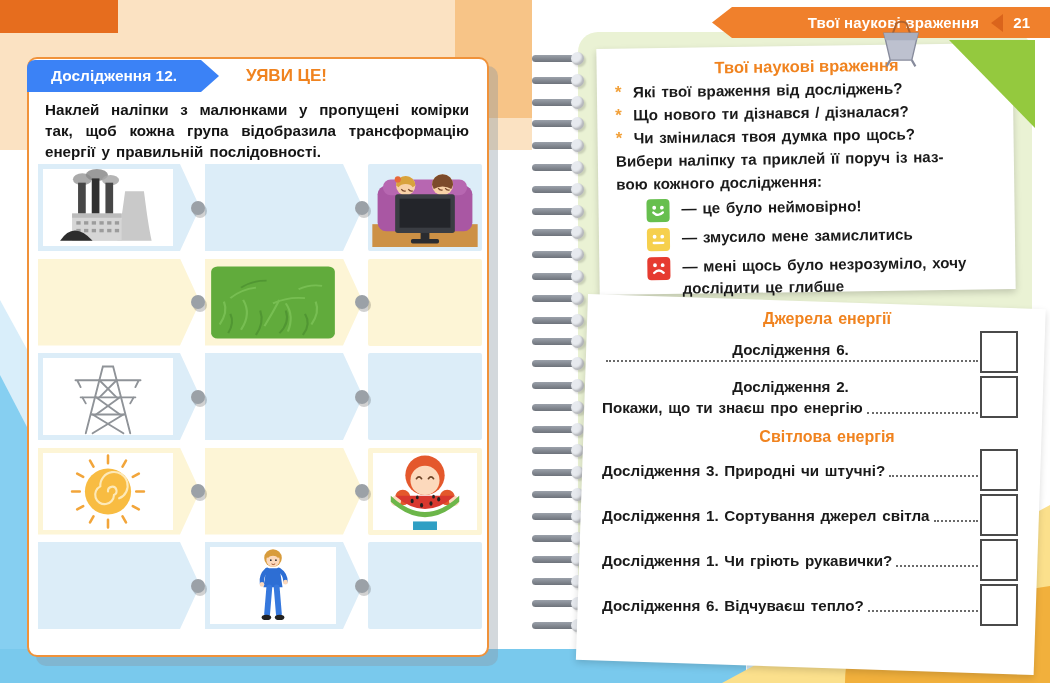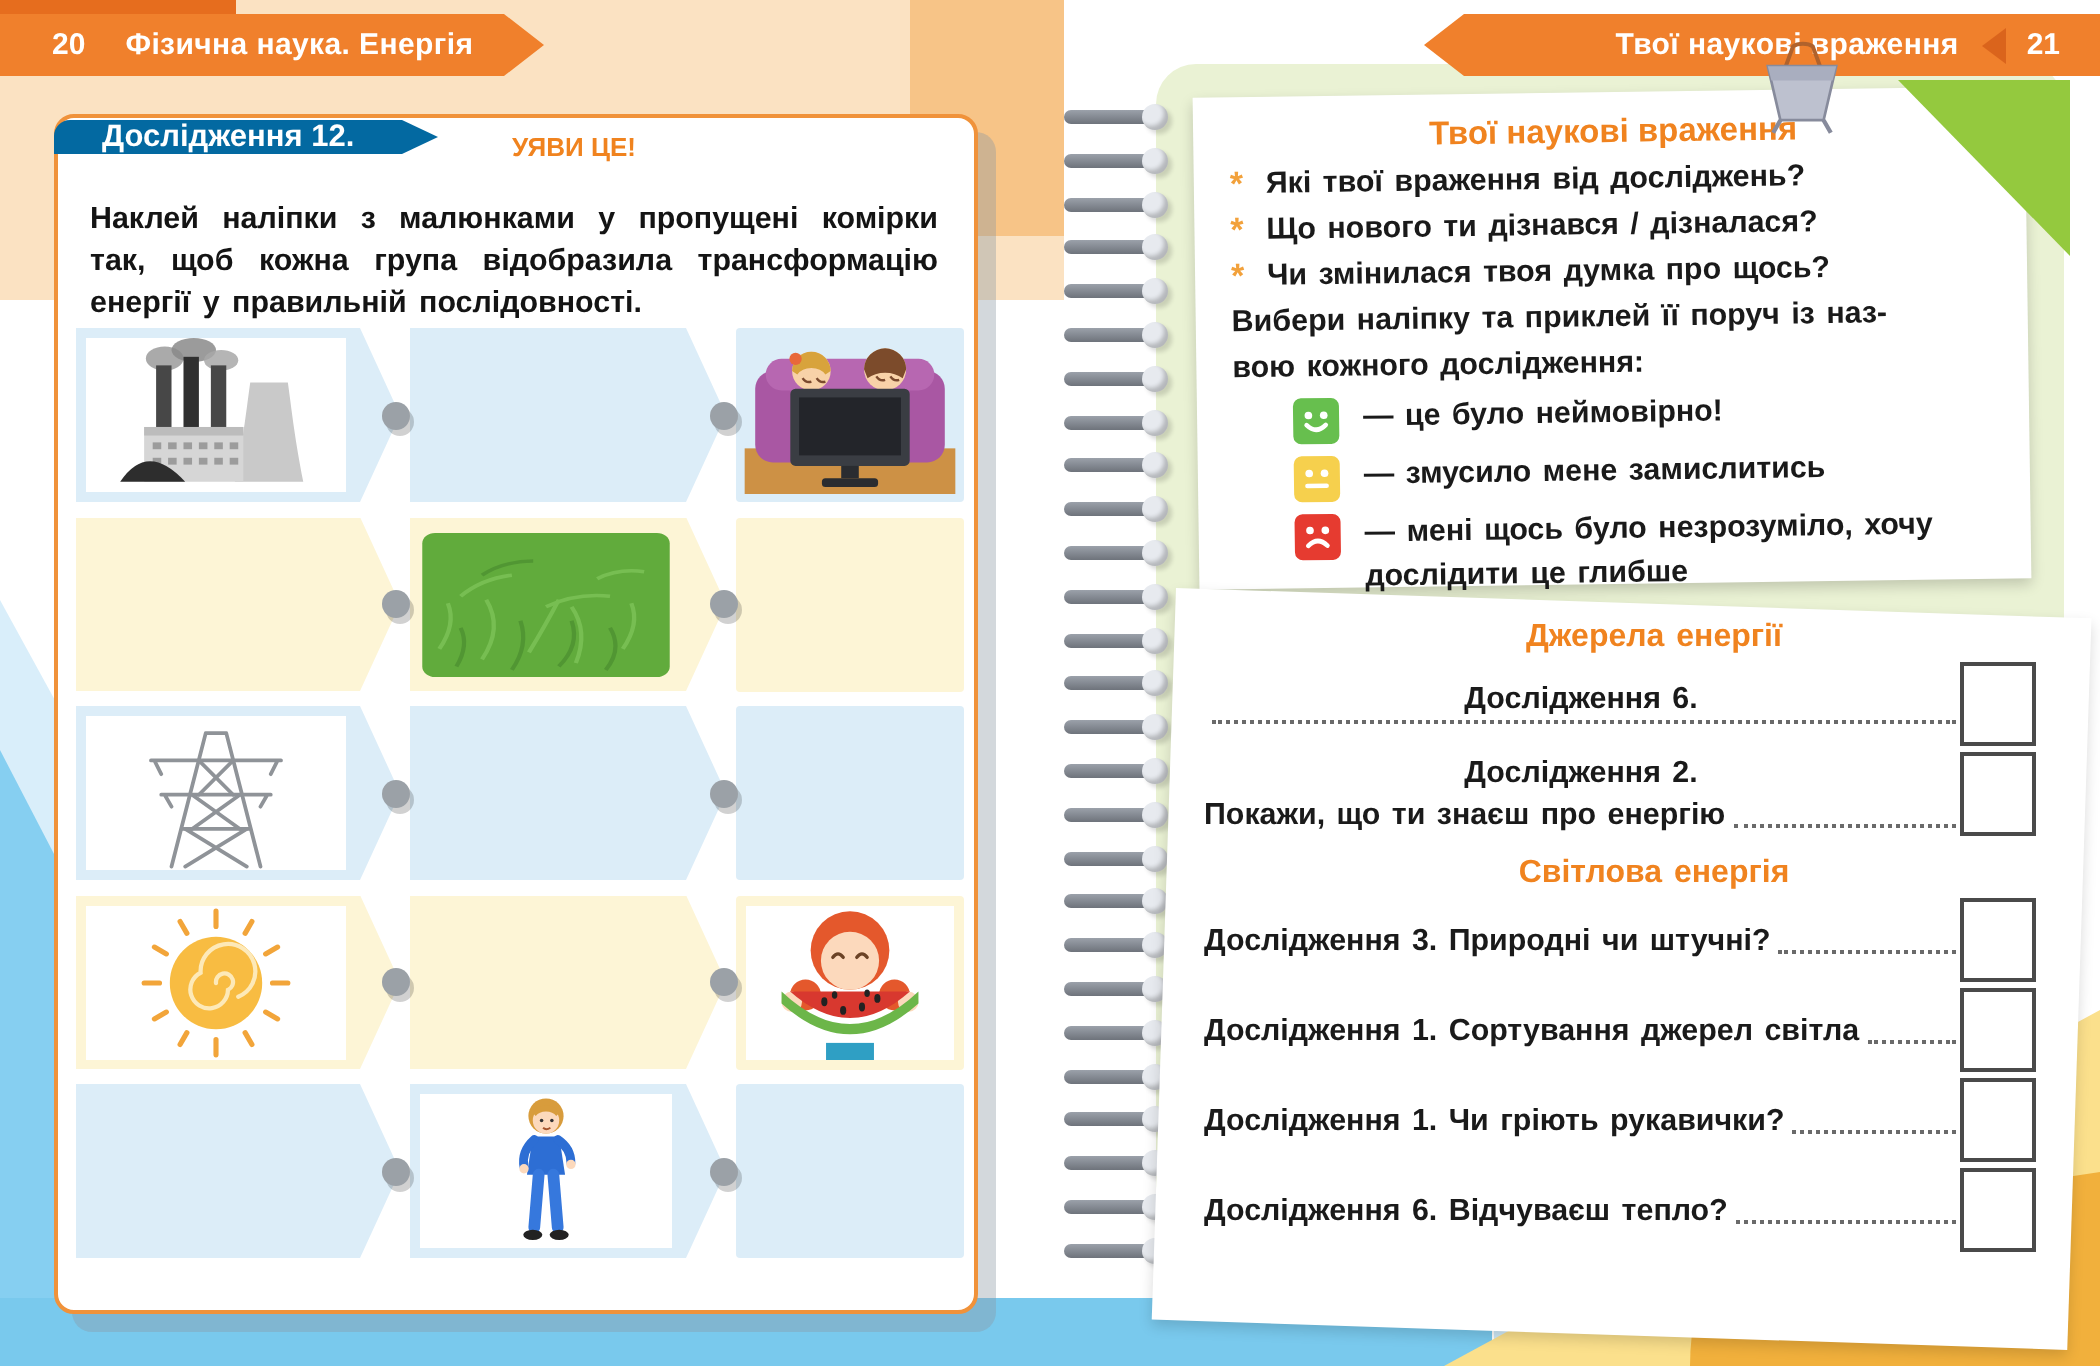--- a/index.html
+++ b/index.html
@@ -22,25 +22,25 @@
   .hdr-right{position:absolute;right:0;top:7px;height:31px;width:338px;background:#f0802c;
     clip-path:polygon(0 50%,20px 0,100% 0,100% 100%,20px 100%);
     display:flex;align-items:center;justify-content:flex-end;color:#fff;font-weight:bold;font-size:15px;z-index:6;}
   .hdr-right .ttl{letter-spacing:.2px;}
   .hdr-right .notch{width:12px;height:18px;margin:0 10px 0 12px;}
   .hdr-right .pg{margin-right:20px;}
 
   
   .card-left{position:absolute;left:27px;top:57px;width:462px;height:600px;background:#fff;
     border:2.5px solid #f0923a;border-radius:10px;box-shadow:9px 9px 0 rgba(140,152,162,.38);z-index:2;}
-  .lesson-banner{position:absolute;left:27px;top:60px;height:17px;width:192px;background:#0369a1;
+  .lesson-banner{position:absolute;left:27px;top:60px;height:32px;width:192px;background:#3b82f6;
     clip-path:polygon(0 0,calc(100% - 18px) 0,100% 50%,calc(100% - 18px) 100%,0 100%);
     border-top-left-radius:8px;display:flex;align-items:center;padding-left:24px;color:#fff;
     font-weight:bold;font-size:15.5px;z-index:3;}
-  .lesson-title{position:absolute;left:256px;top:66px;color:#f0831f;font-weight:bold;font-size:13px;z-index:3;}
+  .lesson-title{position:absolute;left:246px;top:66px;color:#f0831f;font-weight:bold;font-size:17px;z-index:3;}
   .instruction{position:absolute;left:45px;top:99px;width:424px;font-size:15.2px;font-weight:bold;
     color:#141414;line-height:21px;text-align:justify;word-spacing:2px;z-index:3;}
 
   
   .grid{position:absolute;left:38px;top:164px;width:446px;height:466px;z-index:3;}
   .grid-row{position:absolute;left:0;width:100%;height:87px;}
   .cell{position:absolute;top:0;height:100%;}
   .cell-0{left:0;width:162px;clip-path:polygon(0 0,calc(100% - 20px) 0,100% 50%,calc(100% - 20px) 100%,0 100%);}
   .cell-1{left:167px;width:158px;clip-path:polygon(0 0,calc(100% - 20px) 0,100% 50%,calc(100% - 20px) 100%,0 100%);}
   .cell-2{left:330px;width:114px;border-radius:2px;}
@@ -101,24 +101,20 @@
   <svg class="bg-svg" viewBox="0 0 1050 683">
     <polygon points="0,300 210,683 0,683" fill="#d9eefa"></polygon>
     <polygon points="0,375 160,683 0,683" fill="#86cff1"></polygon>
     <rect x="0" y="649" width="746" height="34" fill="#79c9ed"></rect>
     <rect x="747" y="640" width="90" height="43" fill="#cfe9f7"></rect>
     <polygon points="1050,505 1050,683 722,683" fill="#fbe08c"></polygon>
     <path d="M845 683 Q845 618 905 608 L1050 586 L1050 683 Z" fill="#f1b03c"></path>
   </svg>
 
   <div class="hdr-left-corner"></div>
-  <div class="hdr-left">
-    <span class="pg">20</span>
-    <span class="ttl">Фізична наука. Енергія</span>
-  </div>
 
   <div class="hdr-right">
     <span class="ttl">Твої наукові враження</span>
     <svg class="notch" viewBox="0 0 12 18">
       <polygon points="12,0 12,18 0,9" fill="#da641c"></polygon>
     </svg>
     <span class="pg">21</span>
   </div>
 
   <div class="notebook"></div>

